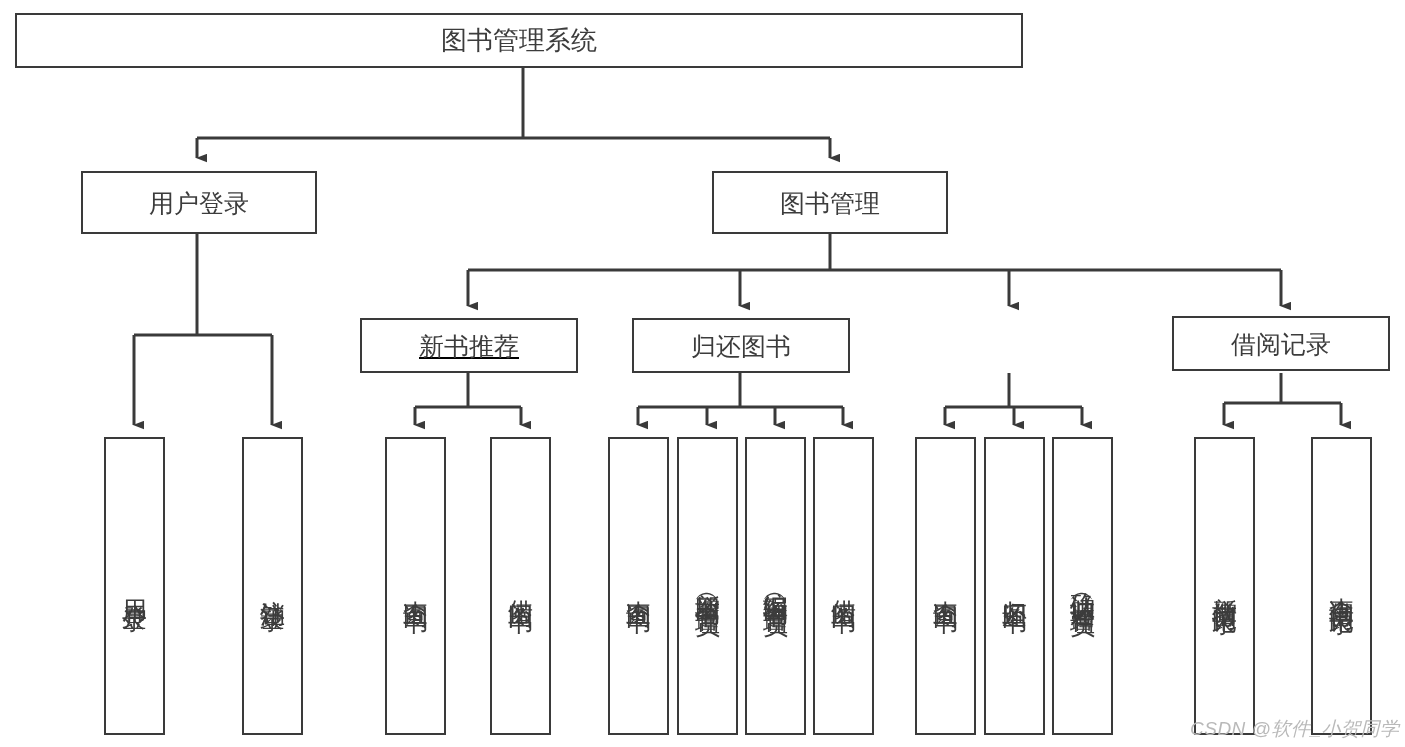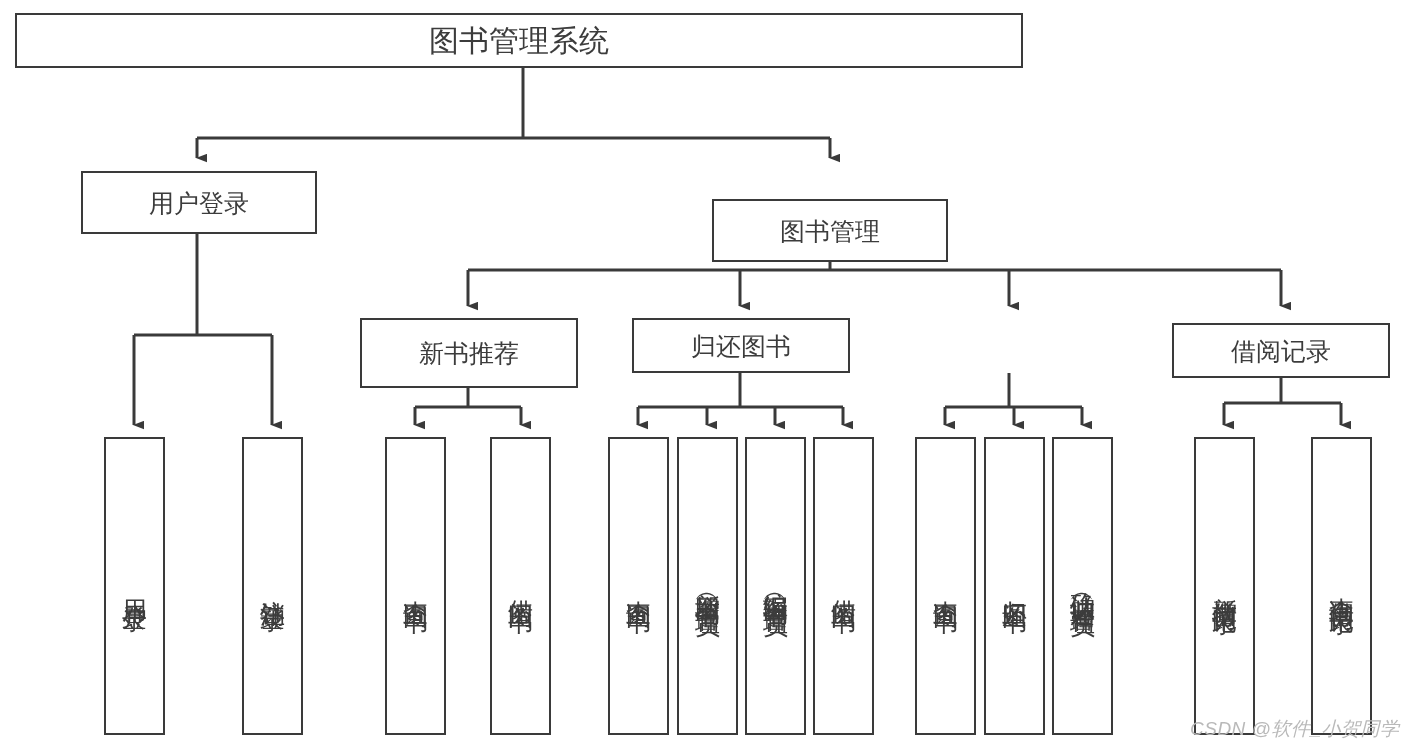--- a/index.html
+++ b/index.html
@@ -46,21 +46,21 @@
     font-size: 25px;
   }
   .node.vertical .node-label {
     writing-mode: vertical-rl;
     text-orientation: upright;
     font-size: 25px;
     letter-spacing: 3px;
     line-height: 1.0;
   }
   .node.root .node-label {
-    font-size: 30px;
+    font-size: 26px;
     text-align: center;
   }
   .watermark {
     position: absolute;
     color: #b9b9b9;
     font-size: 19px;
     white-space: nowrap;
     letter-spacing: 0.5px;
     font-style: italic;
   }
@@ -123,31 +123,31 @@
     </g>
   </svg>
 
   <div class="node horizontal root" style="left:15px; top:13px; width:1008px; height:55px;">
     <span class="node-label">图书管理系统</span>
   </div>
 
   <div class="node horizontal" style="left:81px; top:171px; width:236px; height:63px;">
     <span class="node-label">用户登录</span>
   </div>
-  <div class="node horizontal" style="left:712px; top:171px; width:236px; height:63px;margin-top:28px;">
+  <div class="node horizontal" style="left:712px; top:171px; width:236px; height:63px;">
     <span class="node-label">图书管理</span>
   </div>
 
-  <div class="node horizontal" style="left:360px; top:318px; width:218px; height:70px;">
+  <div class="node horizontal" style="left:360px; top:318px; width:218px; height:55px;text-decoration:underline;">
     <span class="node-label">新书推荐</span>
   </div>
   <div class="node horizontal" style="left:632px; top:318px; width:218px; height:55px;">
     <span class="node-label">归还图书</span>
   </div>
-  <div class="node horizontal" style="left:1172px; top:323px; width:218px; height:55px;">
+  <div class="node horizontal" style="left:1172px; top:316px; width:218px; height:55px;">
     <span class="node-label">借阅记录</span>
   </div>
 
   <div class="node vertical" style="left:104px; top:437px; width:61px; height:298px;">
     <span class="node-label">用户登录</span>
   </div>
   <div class="node vertical" style="left:242px; top:437px; width:61px; height:298px;">
     <span class="node-label">注销登录</span>
   </div>
 

